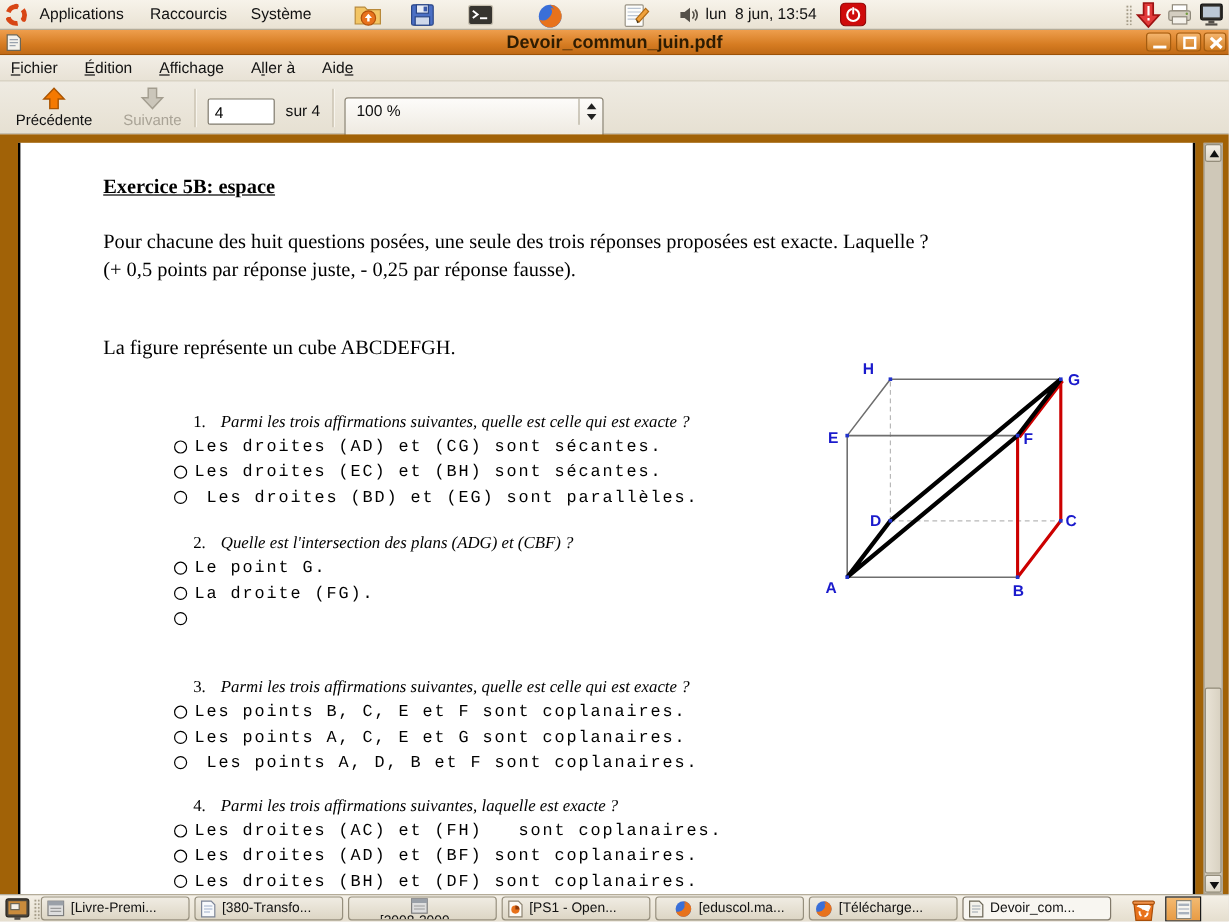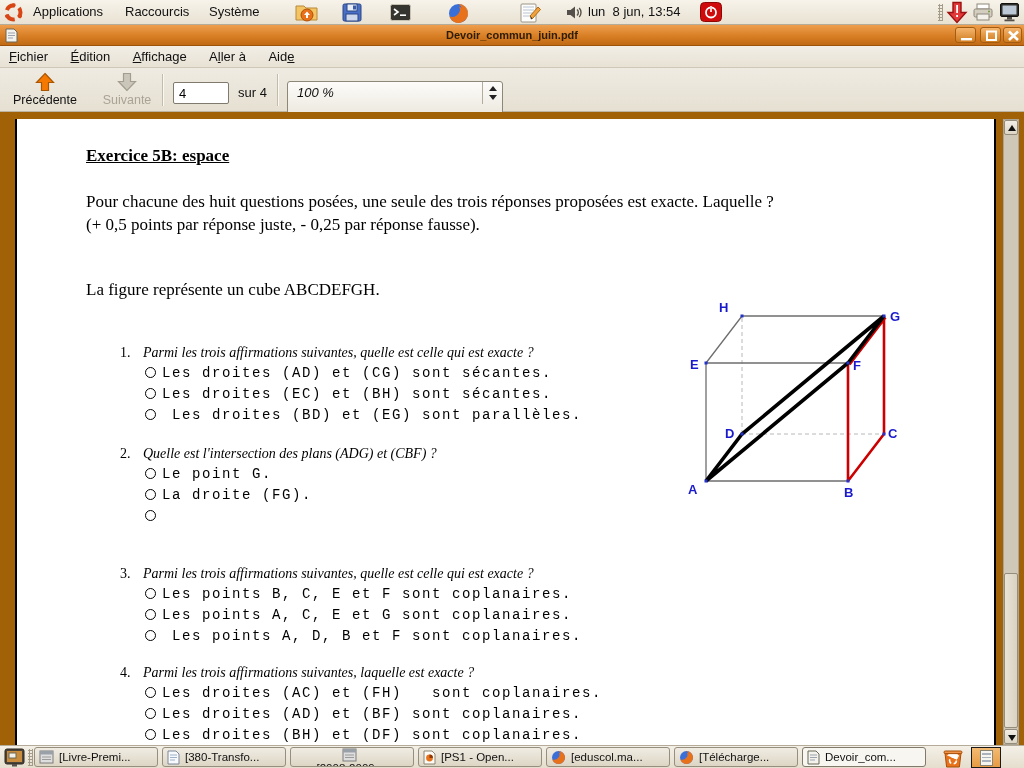--- a/index.html
+++ b/index.html
@@ -15,56 +15,56 @@
   .p-icon { position:absolute; top:2px; }
   .clock { position:absolute; top:0; height:24px; line-height:24px; font-size:13px; color:#111; white-space:pre; }
   .handle { position:absolute; top:4px; width:5px; height:17px;
     background-image:radial-gradient(#a49c88 1px, transparent 1.2px); background-size:3px 3px; }
 
   
   .window { position:absolute; left:0; top:25px; width:1024px; height:720px; background:#ece7dd; }
   .titlebar { position:absolute; left:0; top:0; width:1024px; height:21px;
     background:linear-gradient(#ee9e4d,#d67c22 60%,#c06a16); border-bottom:1px solid #9c5208; }
   .title-text { position:absolute; left:0; right:0; top:0; height:21px; line-height:21px;
-    text-align:center; font-size:11px; font-weight:bold; color:#2e1c02; }
+    text-align:center; font-size:15px; font-weight:bold; color:#2e1c02; }
   .win-btn { position:absolute; top:2px; width:21px; height:16px; border:1px solid #a35c10; border-radius:3px;
     background:linear-gradient(#f3b269,#d8competent 0); background:linear-gradient(#f5b56e,#d07c20); }
   .win-btn .glyph { position:absolute; left:0; right:0; top:0; bottom:0; }
 
   .menubar { position:absolute; left:0; top:21px; width:1024px; height:22px;
     background:linear-gradient(#f2eee6,#e8e2d5); border-bottom:1px solid #cfc8b8; }
   .menubar .menu-item { display:inline-block; height:22px; line-height:21px; font-size:13px; color:#111; padding:0 9px; }
   .menubar .u { text-decoration:underline; }
 
   .toolbar { position:absolute; left:0; top:43px; width:1024px; height:44px;
     background:linear-gradient(#efebe2,#e6e0d2); border-bottom:1px solid #bdb5a2; }
   .tool-btn { position:absolute; top:2px; width:78px; height:40px; text-align:center; font-size:12.5px; color:#111; }
   .tool-btn.disabled { color:#a9a396; }
   .tool-btn svg { display:block; margin:1px auto 0; }
   .tb-sep { position:absolute; top:6px; width:2px; height:32px; border-left:1px solid #c4bcaa; border-right:1px solid #faf8f2; }
   .page-entry { position:absolute; left:173px; top:14px; width:56px; height:22px; border:1px solid #7f7a6d;
     border-radius:2px; font:13px "Liberation Sans",sans-serif; padding:0 5px; background:#fff; color:#000; }
   .sur-label { position:absolute; left:238px; top:14px; height:22px; line-height:22px; font-size:13px; color:#111; }
   .zoom-combo { position:absolute; left:287px; top:13px; width:216px; height:40px; border:1px solid #8d8778;
-    border-radius:3px; background:linear-gradient(#fdfcfa,#eae5da);font-style:italic; }
+    border-radius:3px; background:linear-gradient(#fdfcfa,#eae5da); }
   .zoom-combo .zc-text { position:absolute; left:9px; top:0; height:22px; line-height:22px; font-size:13px; color:#111; }
   .zoom-combo .zc-spin { position:absolute; right:0; top:0; width:20px; height:22px; border-left:1px solid #b3ac9b; }
   .tri-up, .tri-dn { position:absolute; left:6px; width:0; height:0; border-left:4px solid transparent; border-right:4px solid transparent; }
   .tri-up { top:4px; border-bottom:5px solid #222; }
   .tri-dn { bottom:4px; border-top:5px solid #222; }
 
   
   .doc-area { position:absolute; left:0; top:87px; width:1024px; height:633px; background:#a16207; overflow:hidden; }
   .page-bg { position:absolute; left:15px; top:7px; width:981px; height:626px; background:#fff;
     border-left:2px solid #000; border-right:2px solid #000; }
   .doc-heading { position:absolute; left:86px; top:34px; font:bold 17px "Liberation Serif",serif;
     color:#000; text-decoration:underline; }
   .doc-par { position:absolute; left:86px; width:840px; font:17px "Liberation Serif",serif; color:#000; }
   .question { position:absolute; left:120px; width:560px; color:#000; }
-  .q-head { height:20px; font:italic 14px "Liberation Serif",serif; }
+  .q-head { height:20px; font:italic 14px "Liberation Serif",serif;margin-left:41px; }
   .q-num { display:inline-block; width:23px; font-style:normal; }
   .q-opts { margin-left:25px; }
   .q-opt { height:21px; display:flex; align-items:flex-start; }
   .radio { width:11px; height:11px; border:1.4px solid #000; border-radius:50%; margin:2px 6px 0 0; background:#fff; flex:none; }
   .opt-text { font:14px "Liberation Mono",monospace; letter-spacing:1.6px; white-space:pre; color:#000; }
   .figure { position:absolute; left:670px; top:178px; width:240px; height:210px; }
   .figure text { font-family:"Liberation Sans",sans-serif; font-size:13px; font-weight:bold; fill:#1a1acc; }
 
   
   .scrollbar { position:absolute; left:1003px; top:7px; width:16px; height:626px; background:#cfc8b8;
@@ -376,21 +376,21 @@
       <span class="task-label">[2008-2009 ...</span>
     </div>
     <div class="task-btn" style="left:418px;">
       <svg width="13" height="15" viewBox="0 0 13 15">
           <path d="M1 1 h8 l3 3 v10 h-11 z" fill="#fdfbf6" stroke="#8d8472"></path>
           <circle cx="6.5" cy="8" r="3.4" fill="#e8721c"></circle>
           <path d="M6.5 8 L6.5 4.6 A3.4 3.4 0 0 1 9.9 8 z" fill="#8c3808"></path>
         </svg>
       <span class="task-label">[PS1 - Open...</span>
     </div>
-    <div class="task-btn" style="left:546px;">
+    <div class="task-btn" style="left:546px;justify-content:center;">
       <svg width="15" height="15" viewBox="0 0 15 15">
           <circle cx="7.5" cy="7.5" r="6.5" fill="#3a6fd8"></circle>
           <path d="M7.5 1 a6.5 6.5 0 1 1 -6.2 8.5 a5.5 5.5 0 0 0 6.2-2 a4 4 0 0 0 .3-4.8 a3.4 3.4 0 0 1 2 1.3 a6.5 6.5 0 0 0 -2.3-3 z" fill="#e8721c"></path>
         </svg>
       <span class="task-label">[eduscol.ma...</span>
     </div>
     <div class="task-btn" style="left:674px;">
       <svg width="15" height="15" viewBox="0 0 15 15">
           <circle cx="7.5" cy="7.5" r="6.5" fill="#3a6fd8"></circle>
           <path d="M7.5 1 a6.5 6.5 0 1 1 -6.2 8.5 a5.5 5.5 0 0 0 6.2-2 a4 4 0 0 0 .3-4.8 a3.4 3.4 0 0 1 2 1.3 a6.5 6.5 0 0 0 -2.3-3 z" fill="#e8721c"></path>

